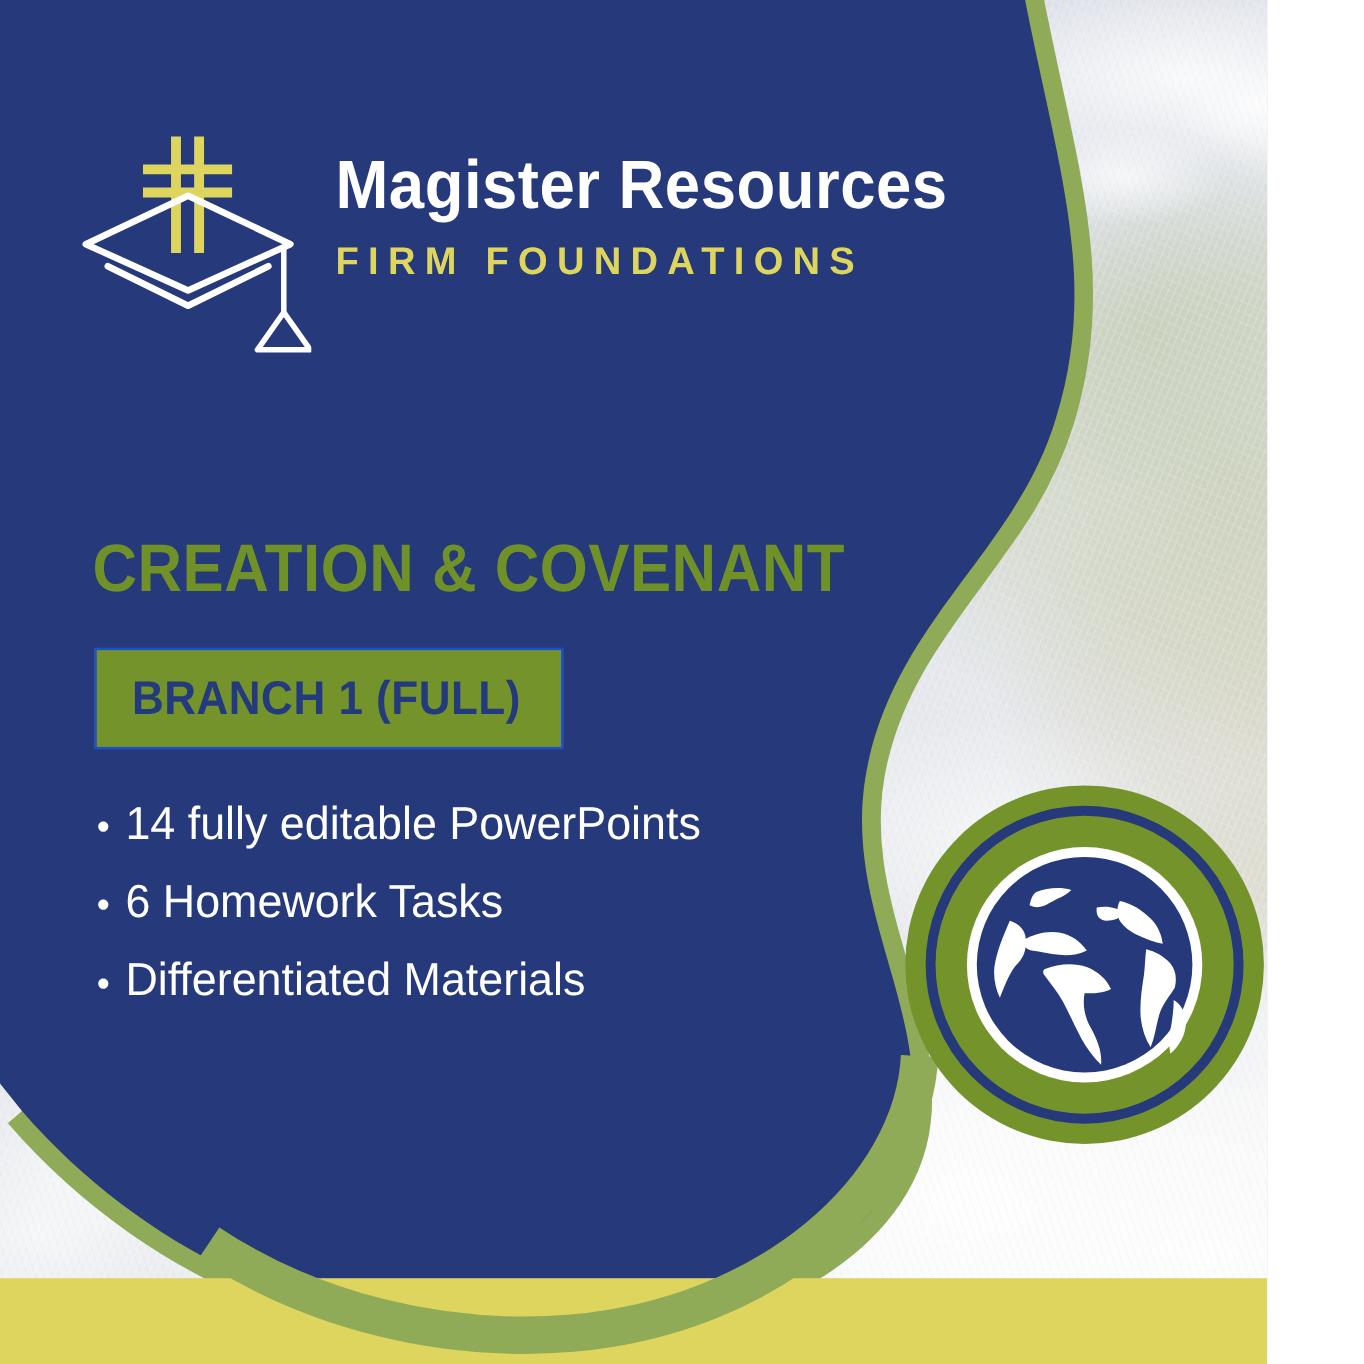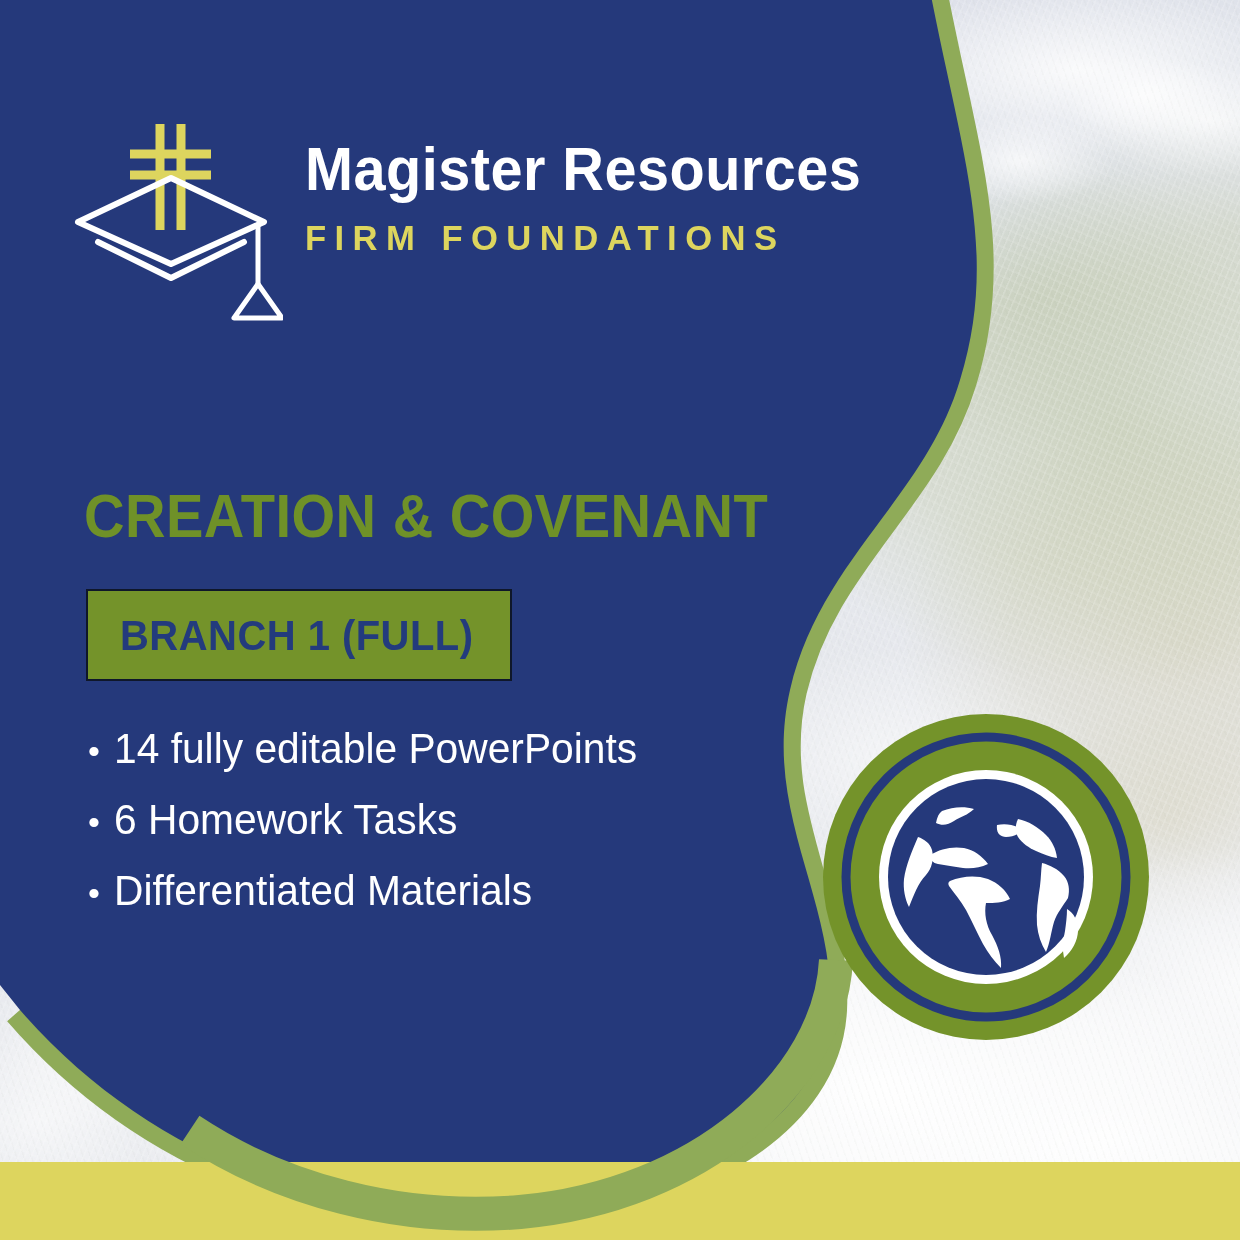--- a/index.html
+++ b/index.html
@@ -2,21 +2,21 @@
 <html><head>
 <meta charset="utf-8">
 <style>
   html,body{margin:0;padding:0;}
   body{
     width:1240px;height:1240px;overflow:hidden;
     font-family:"Liberation Sans", sans-serif;
     background:#ffffff;
   }
   #poster{
-    position:relative;width:1240px;height:1240px;overflow:hidden;
+    position:relative;width:1152px;height:1240px;overflow:hidden;
     background:#c9cede;
   }
   
   .bg-layer{position:absolute;inset:0;}
   .bg-base{
     background:
       linear-gradient(160deg,
         #c3c8da 0%, #c6cbdb 18%, #cdd3de 34%,
         #d3d7e0 52%, #d9dce3 70%, #e2e4e9 86%, #e9ebee 100%);
   }
@@ -89,21 +89,21 @@
     font-weight:bold;font-size:61px;line-height:1;
     color:#6F9128;letter-spacing:.5px;
     transform:scaleX(.92);transform-origin:left center;
     white-space:nowrap;
   }
 
   .badge{
     position:absolute;left:86px;top:589px;
     width:426px;height:92px;
     background:#74932A;
-    border:2px solid #0f172a;
+    border:2px solid #1d4ed8;
     box-sizing:border-box;
     display:flex;align-items:center;
   }
   .badge-label{
     margin-left:32px;
     font-family:"Liberation Sans Narrow","Liberation Sans",sans-serif;
     font-weight:bold;font-size:43px;line-height:1;
     color:#233B7D;letter-spacing:.5px;
     transform:scaleX(.93);transform-origin:left center;
     white-space:nowrap;

